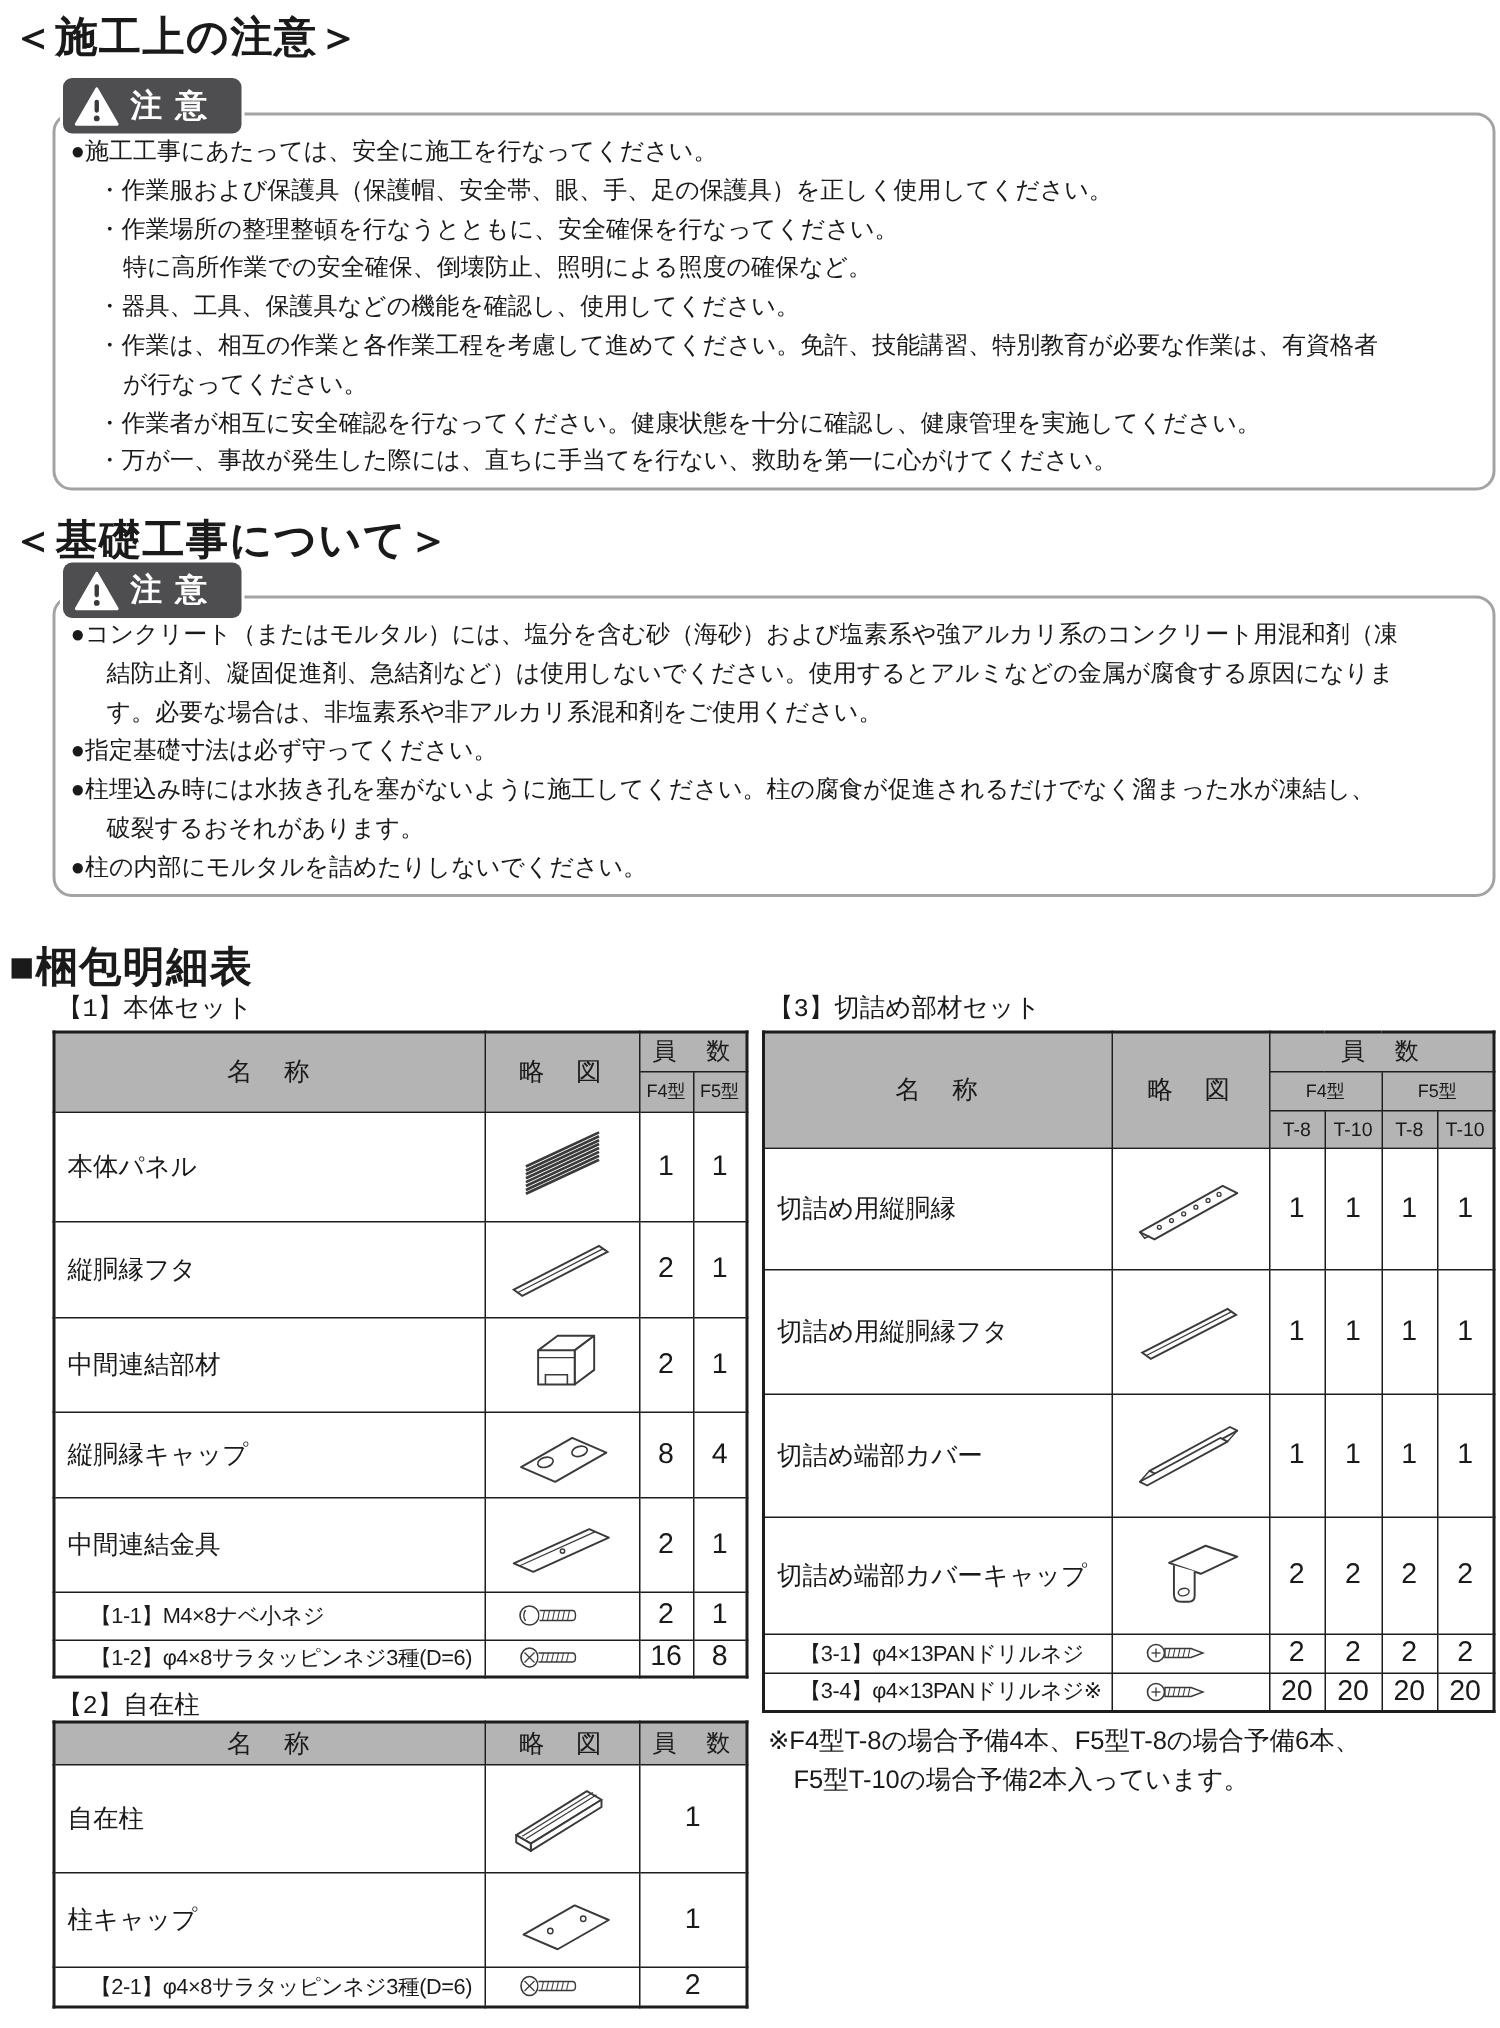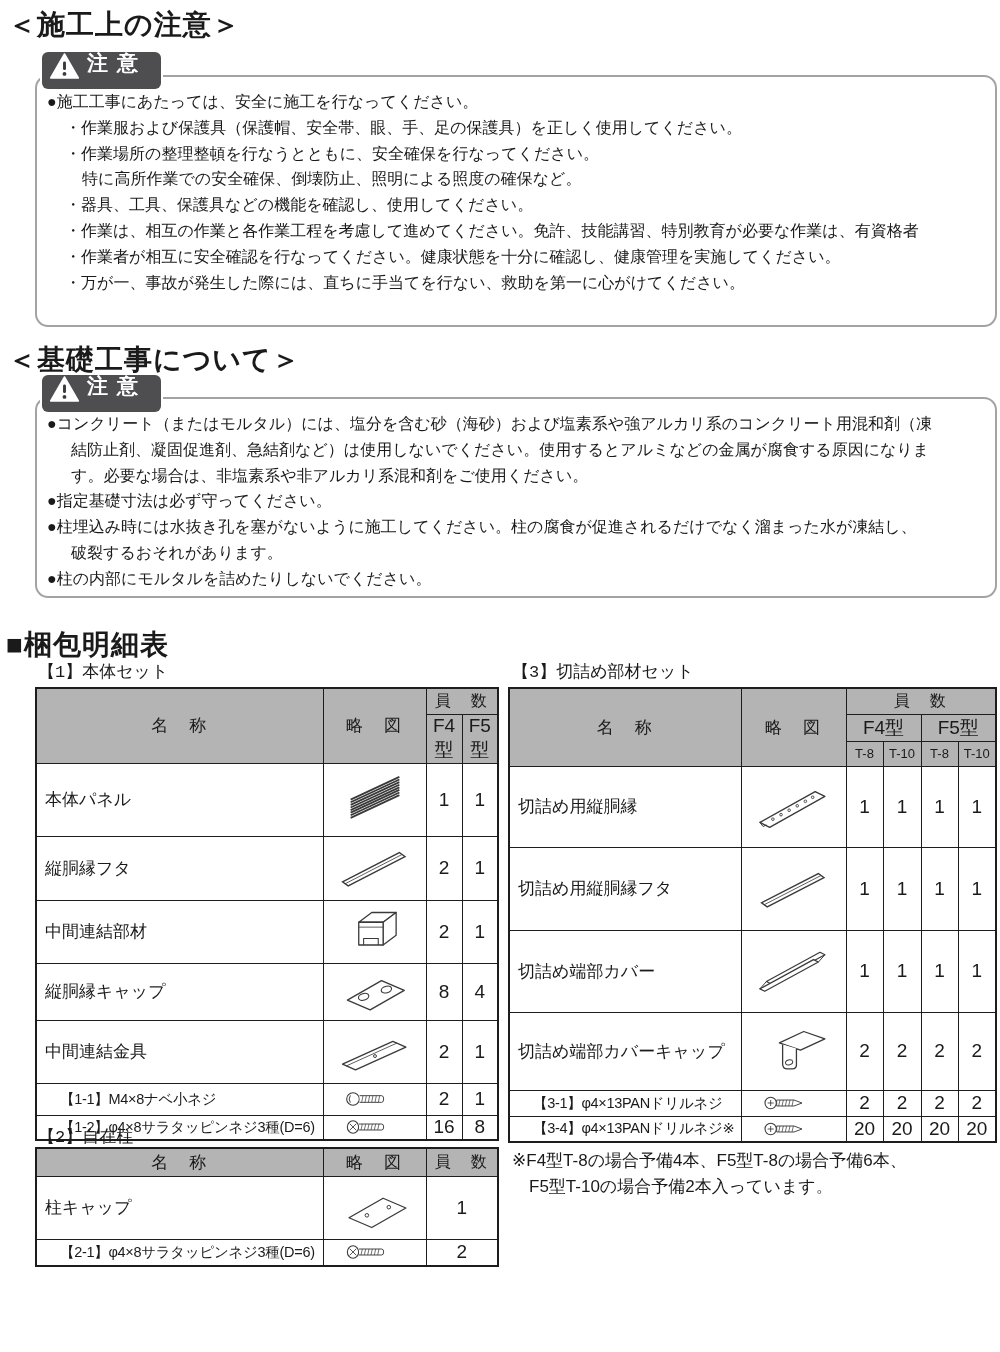--- a/index.html
+++ b/index.html
@@ -2,35 +2,35 @@
 <html><head>
 <meta charset="utf-8">
 <style>
   html,body{margin:0;padding:0;background:#fff;}
   body{width:1000px;height:1352px;position:relative;overflow:hidden;
        font-family:"Liberation Sans","DejaVu Sans",sans-serif;color:#1a1a1a;}
   #page{position:absolute;inset:0;}
   .sec-title{position:absolute;font-size:28px;font-weight:bold;letter-spacing:1px;white-space:nowrap;}
   .tlabel{position:absolute;font-size:17px;white-space:nowrap;font-family:Liberation Mono, monospace;}
   .badge{position:absolute;height:37px;background:#4e4e50;border-radius:6px;color:#fff;
-         display:flex;align-items:flex-start;padding:0 14px 0 7px;box-shadow:0 0 0 2px #fff;z-index:2;}
+         display:flex;align-items:center;padding:0 14px 0 7px;box-shadow:0 0 0 2px #fff;z-index:2;}
   .badge .tri{width:31px;height:28px;margin-right:7px;}
   .badge .btxt{font-size:21px;font-weight:bold;letter-spacing:9px;line-height:1;}
   .cbox{position:absolute;left:35px;width:962px;border:2px solid #a3a3a3;border-radius:13px;
         background:#fff;box-sizing:border-box;padding:12px 16px 4px 10px;overflow:hidden;}
   .cline{font-size:16px;line-height:25.8px;white-space:nowrap;}
   .cline.dot{margin-left:18px;}
   .cline.cont{margin-left:24px;}
   .cline.cont2{margin-left:35px;}
   .ptable{position:absolute;border-collapse:collapse;table-layout:fixed;background:#fff;
           border:2px solid #1d1d1d;}
   .ptable th{background:#b4b4b4;font-weight:normal;font-size:17px;border:1px solid #1d1d1d;
              padding:0;letter-spacing:2px;}
   .ptable td{border:1px solid #1d1d1d;padding:0;}
-  .ptable th.sub{font-size:19px;letter-spacing:0;}
+  .ptable th.sub{font-size:12px;letter-spacing:0;}
   .ptable th.tsize{font-size:13px;letter-spacing:0;}
   .ptable th.qtyh{font-size:16px;}
   td.name{font-size:17px;padding-left:8px;}
   td.name.small{font-size:14.5px;padding-left:23px;letter-spacing:-0.3px;}
   td.diag{text-align:center;vertical-align:middle;}
   td.qty{text-align:center;font-size:19px;font-family:"Liberation Sans","DejaVu Sans",sans-serif;}
   .dsvg{width:96px;height:52px;vertical-align:middle;}
   .ssvg{width:80px;height:20px;vertical-align:middle;}
   .fnote{position:absolute;font-size:17px;line-height:26px;white-space:nowrap;}
   .fnote .cont{margin-left:17px;}
@@ -167,20 +167,21 @@
       </svg>
     <span class="btxt">注意</span>
   </div>
   <div class="cbox" style="top:75px;height:252px" id="cbox1">
       <div class="cline">●施工工事にあたっては、安全に施工を行なってください。</div>
       <div class="cline dot">・作業服および保護具（保護帽、安全帯、眼、手、足の保護具）を正しく使用してください。</div>
       <div class="cline dot">・作業場所の整理整頓を行なうとともに、安全確保を行なってください。</div>
       <div class="cline cont2">特に高所作業での安全確保、倒壊防止、照明による照度の確保など。</div>
       <div class="cline dot">・器具、工具、保護具などの機能を確認し、使用してください。</div>
       <div class="cline dot">・作業は、相互の作業と各作業工程を考慮して進めてください。免許、技能講習、特別教育が必要な作業は、有資格者</div>
+      <div class="cline cont2">が行なってください。</div>
       <div class="cline dot">・作業者が相互に安全確認を行なってください。健康状態を十分に確認し、健康管理を実施してください。</div>
       <div class="cline dot">・万が一、事故が発生した際には、直ちに手当てを行ない、救助を第一に心がけてください。</div>
     </div>
 
   <div class="sec-title" style="left:8px;top:341px">＜基礎工事について＞</div>
 
   <div class="badge" style="left:42px;top:375px">
     <svg class="tri">
         <use href="#warning-tri"></use>
       </svg>
@@ -285,20 +286,27 @@
         <col style="width:72px">
       </colgroup>
     <thead>
       <tr style="height:28px">
         <th>名　称</th>
         <th>略　図</th>
         <th class="qtyh">員　数</th>
       </tr>
     </thead>
     <tbody>
+        <tr style="height: 72px;">
+          <td class="name">自在柱</td>
+          <td class="diag"><svg class="dsvg">
+              <use href="#beam"></use>
+            </svg></td>
+          <td class="qty">1</td>
+        </tr>
         <tr style="height: 63px;">
           <td class="name">柱キャップ</td>
           <td class="diag"><svg class="dsvg">
               <use href="#post-cap"></use>
             </svg></td>
           <td class="qty">1</td>
         </tr>
         <tr style="height: 27px;">
           <td class="name small">【2-1】φ4×8サラタッピンネジ3種(D=6)</td>
           <td class="diag"><svg class="ssvg">

